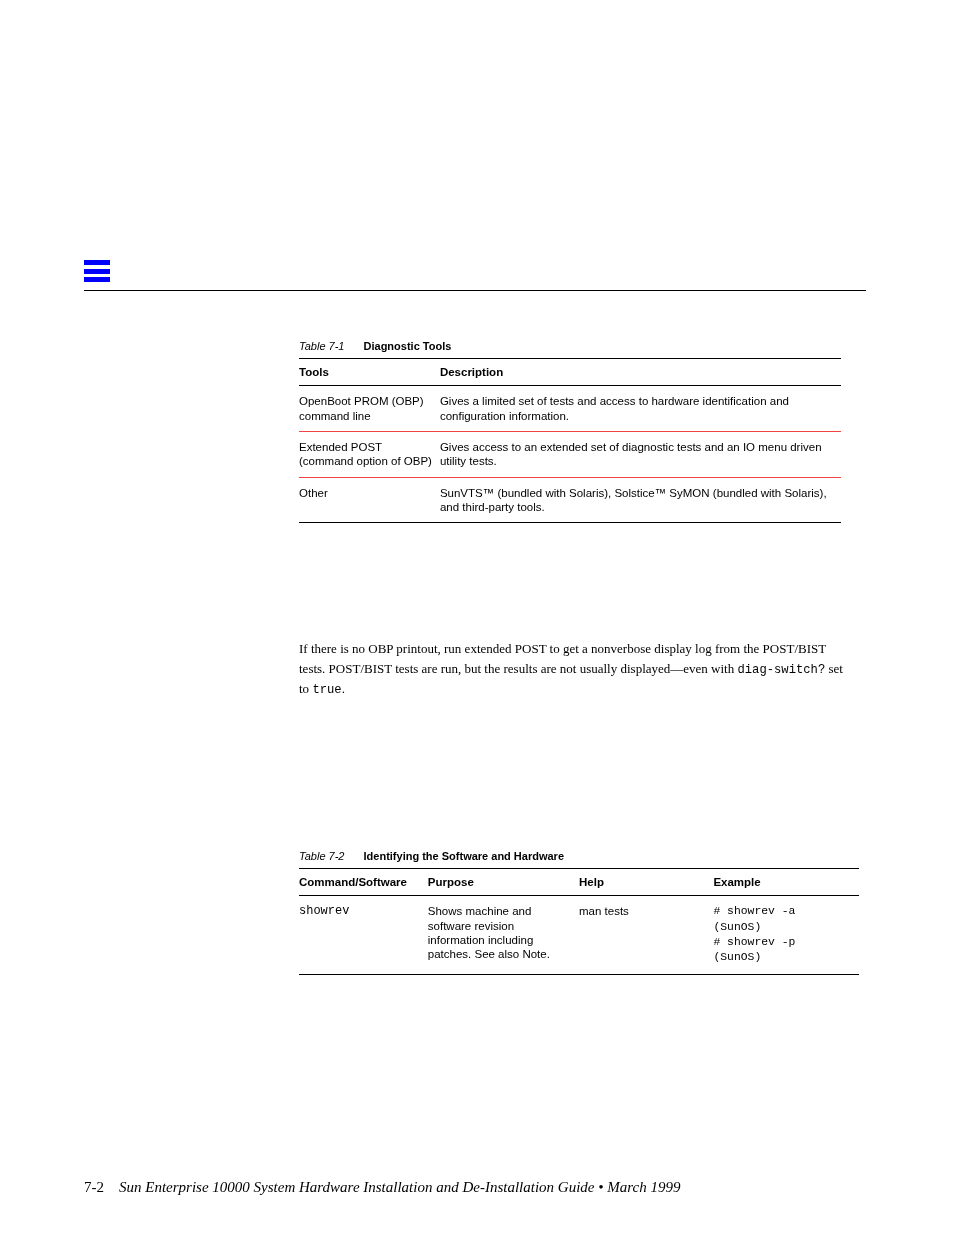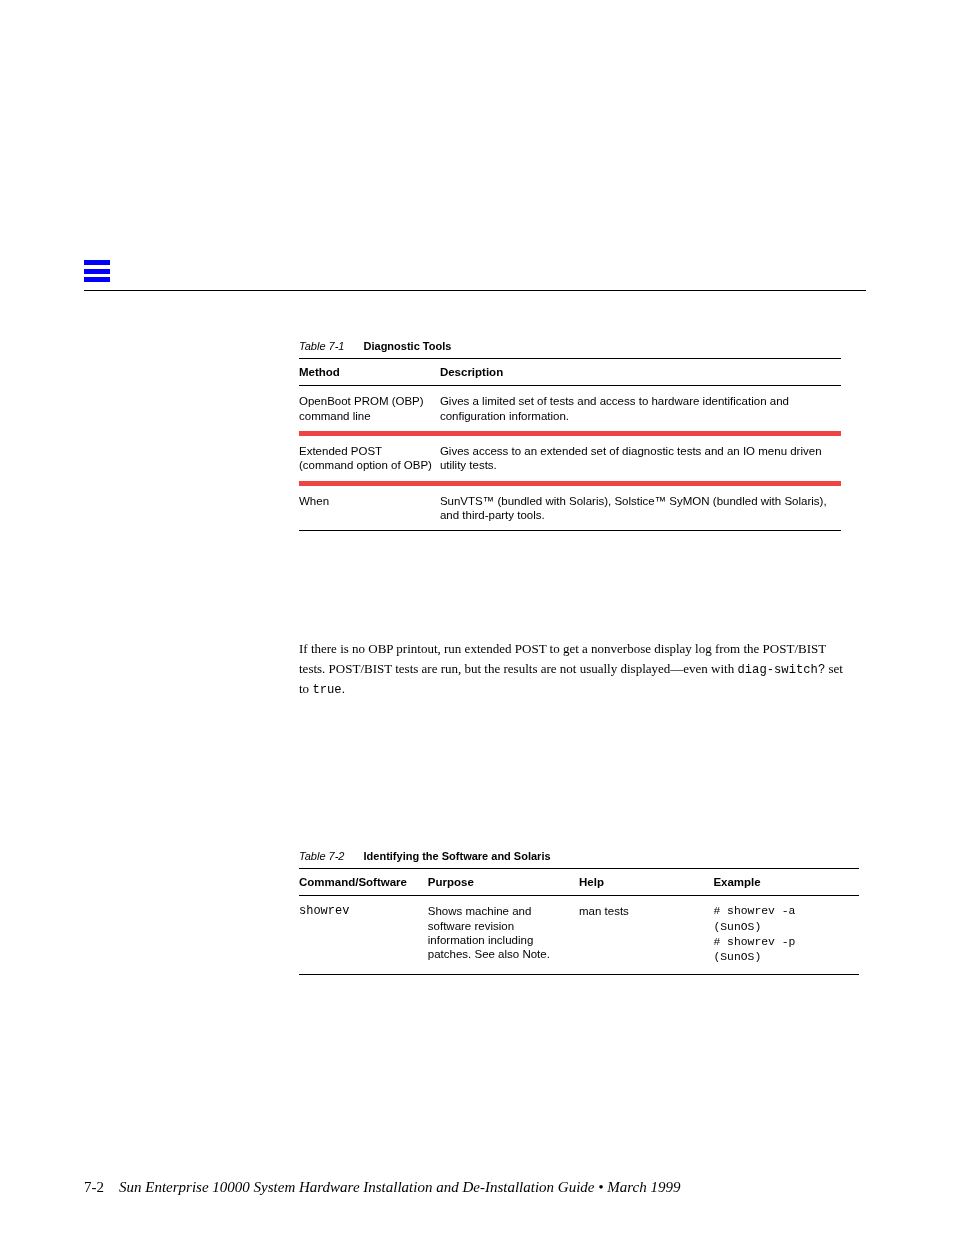--- a/index.html
+++ b/index.html
@@ -69,21 +69,21 @@
   }
   .tbl th {
     text-align: left;
     border-top: 1.2px solid #000;
     border-bottom: 1.2px solid #000;
     padding: 6px 6px 6px 0;
     font-weight: bold;
     vertical-align: top;
   }
   .tbl td {
-    border-bottom: 5px solid #ef4444;
+    border-bottom: 1px solid #ef4444;
     padding: 8px 6px 8px 0;
     vertical-align: top;
   }
   .tbl tr.lastrow td {
     border-bottom: 1.2px solid #000;
   }
   .tbl .col1 { width: 26%; }
   .tbl .col2 { width: 74%; }
 
   
@@ -151,53 +151,53 @@
   <div class="hr-top"></div>
 
   <div id="tbl1" class="tbl">
     <div class="tbl-caption">
       <span class="cap-num">Table 7-1</span>
       <span>Diagnostic Tools</span>
     </div>
     <table>
       <thead>
         <tr>
-          <th class="col1">Method</th>
+          <th class="col1">Tools</th>
           <th class="col2">Description</th>
         </tr>
       </thead>
       <tbody id="tbl1-body">
           <tr>
             <td style="white-space: pre-line;">OpenBoot PROM (OBP)
 command line</td>
             <td>Gives a limited set of tests and access to hardware identification and configuration information.</td>
           </tr>
           <tr>
             <td style="white-space: pre-line;">Extended POST
 (command option of OBP)</td>
             <td>Gives access to an extended set of diagnostic tests and an IO menu driven utility tests.</td>
           </tr>
           <tr class="lastrow">
-            <td style="white-space: pre-line;">When</td>
+            <td style="white-space: pre-line;">Other</td>
             <td>SunVTS™ (bundled with Solaris), Solstice™ SyMON (bundled with Solaris), and third-party tools.</td>
           </tr>
         </tbody>
     </table>
   </div>
 
   <div class="intro">
     <p style="margin:0 0 14px 0">
       <span>If there is no OBP printout, run extended POST to get a nonverbose display log from the POST/BIST tests. POST/BIST tests are run, but the results are not usually displayed—even with </span><span class="mono">diag-switch?</span><span> set to </span><span class="mono">true</span><span>.</span>
     </p>
   </div>
 
   <div id="tbl2" class="tbl">
     <div class="tbl-caption">
       <span class="cap-num">Table 7-2</span>
-      <span>Identifying the Software and Solaris</span>
+      <span>Identifying the Software and Hardware</span>
     </div>
     <table>
       <thead>
         <tr>
           <th class="col-cmd-sw">Command/Software</th>
           <th class="col-pur">Purpose</th>
           <th class="col-hlp">Help</th>
           <th class="col-ex">Example</th>
         </tr>
       </thead>

